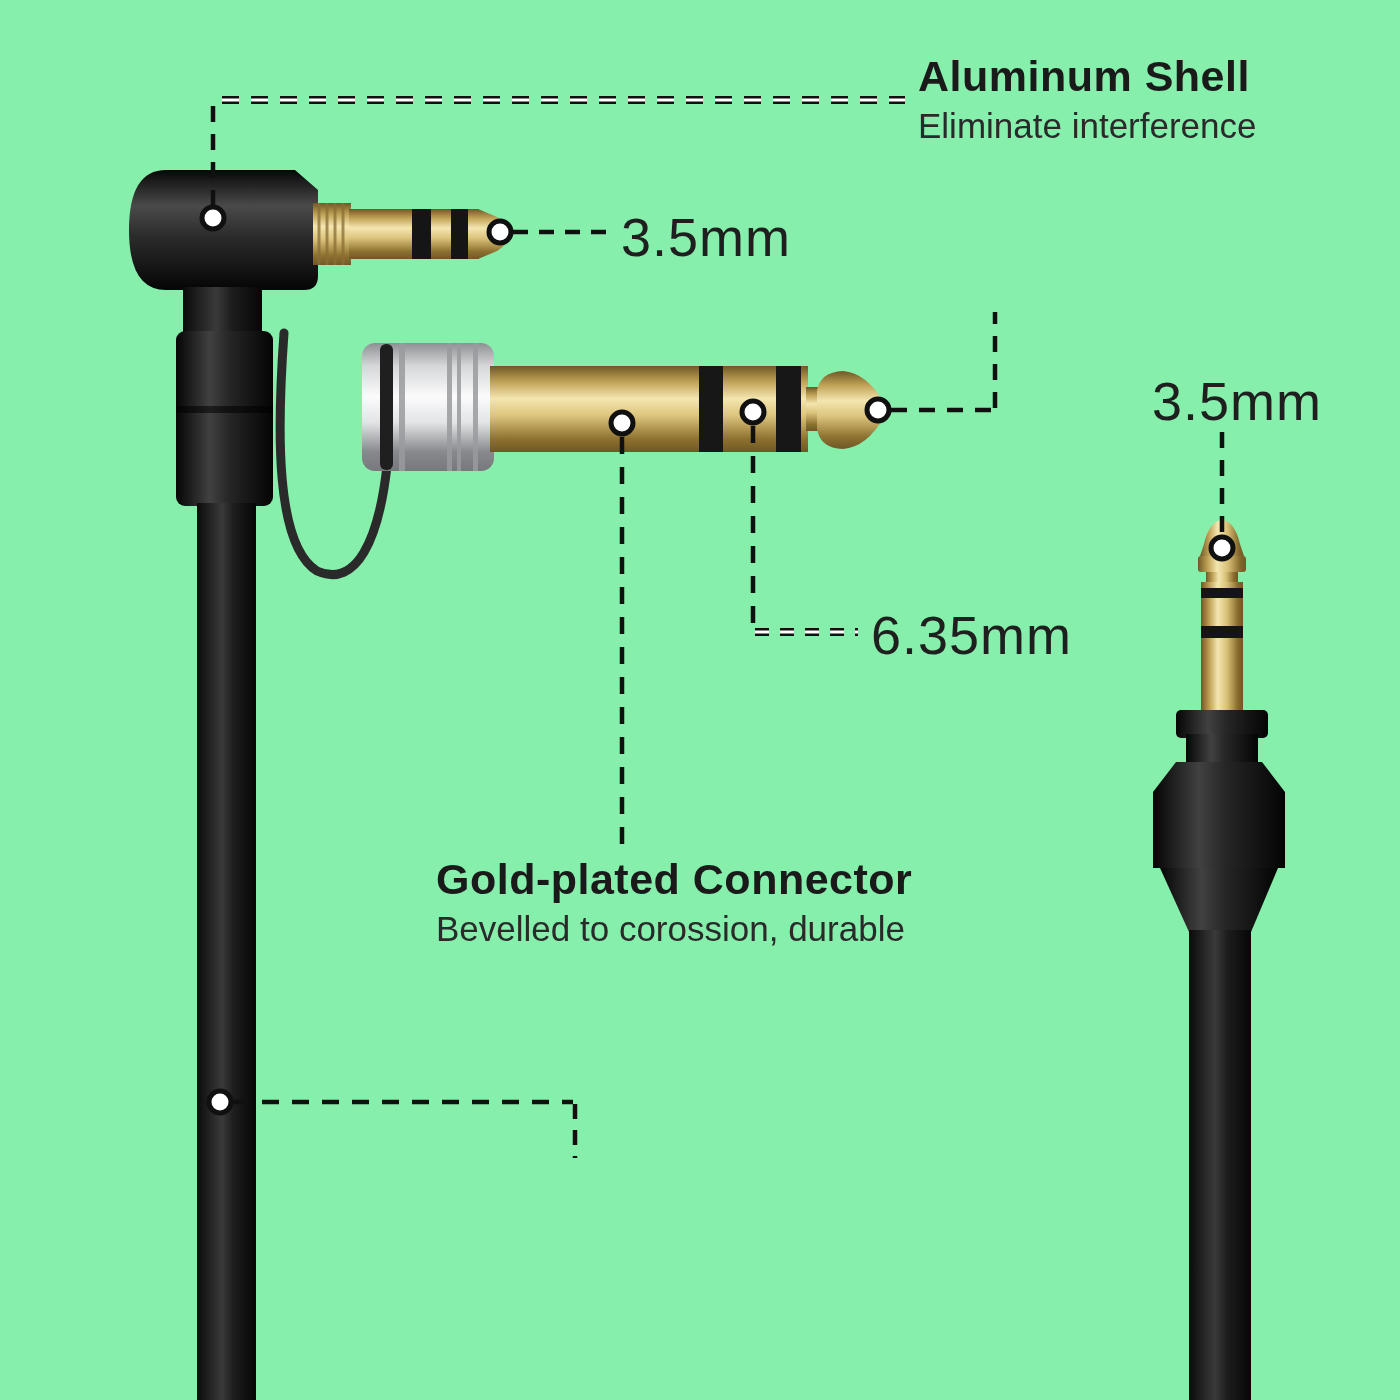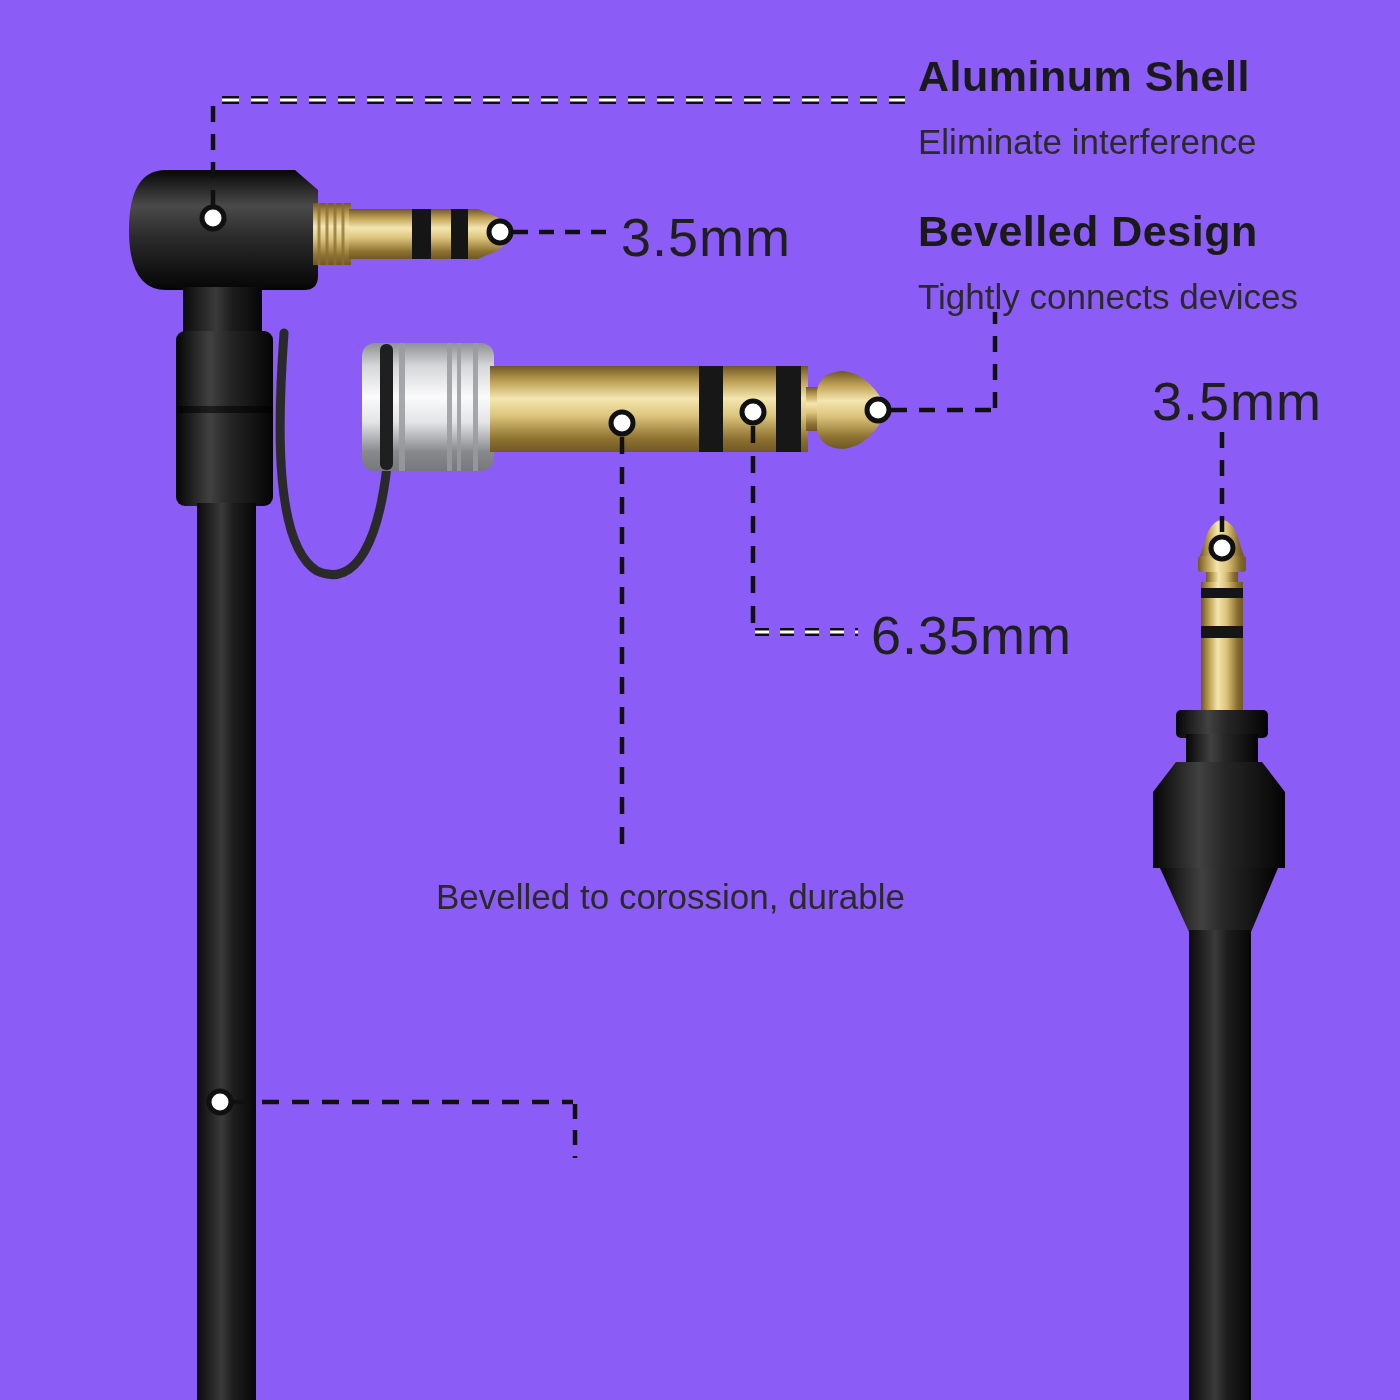--- a/index.html
+++ b/index.html
@@ -1,23 +1,23 @@
 <!DOCTYPE html>
 <html><head>
 <meta charset="utf-8">
 <style>
   html,body{margin:0;padding:0;background:#ffffff;}
   .stage{
-    position:relative;width:1400px;height:1400px;background:#8b5cf6;
+    position:relative;width:1400px;height:1400px;background:#86efac;
     font-family:"Liberation Sans","DejaVu Sans",sans-serif;overflow:hidden;
   }
   .art{position:absolute;left:0;top:0;}
   .callout{position:absolute;color:#1a1a1a;}
   .callout .t{font-weight:bold;font-size:43px;line-height:1.12;letter-spacing:0.5px;color:#1a1a1a;}
-  .callout .s{font-weight:normal;font-size:35px;line-height:1.15;margin-top:22px;color:#2a2a2a;}
+  .callout .s{font-weight:normal;font-size:35px;line-height:1.15;margin-top:6px;color:#2a2a2a;}
   .size-label{position:absolute;font-size:54px;color:#1f1f1f;letter-spacing:1px;}
 </style>
 </head>
 <body>
 
 <div class="stage">
 
   <svg class="art" width="1400" height="1400" viewBox="0 0 1400 1400">
     <defs>
       <linearGradient id="goldV" x1="0" y1="0" x2="0" y2="1">
@@ -146,26 +146,23 @@
       <circle cx="1222" cy="548" r="11"></circle>
       <circle cx="220" cy="1102" r="11"></circle>
     </g>
   </svg>
 
   <div class="callout" style="left:918px;top:52px;">
     <div class="t">Aluminum Shell</div>
     <div class="s">Eliminate interference</div>
   </div>
 
-  <div class="callout" style="left:918px;top:207px;">
-    <div class="t">Bevelled Design</div>
-    <div class="s">Tightly connects devices</div>
-  </div>
 
   <div class="callout" style="left:436px;top:855px;">
+    <div class="t">Gold-plated Connector</div>
     <div class="s">Bevelled to corossion, durable</div>
   </div>
 
   <div class="callout" style="left:436px;top:1162px;">
   </div>
 
   <div class="size-label" style="left:621px;top:206px;">3.5mm</div>
 
   <div class="size-label" style="left:871px;top:604px;">6.35mm</div>
 

